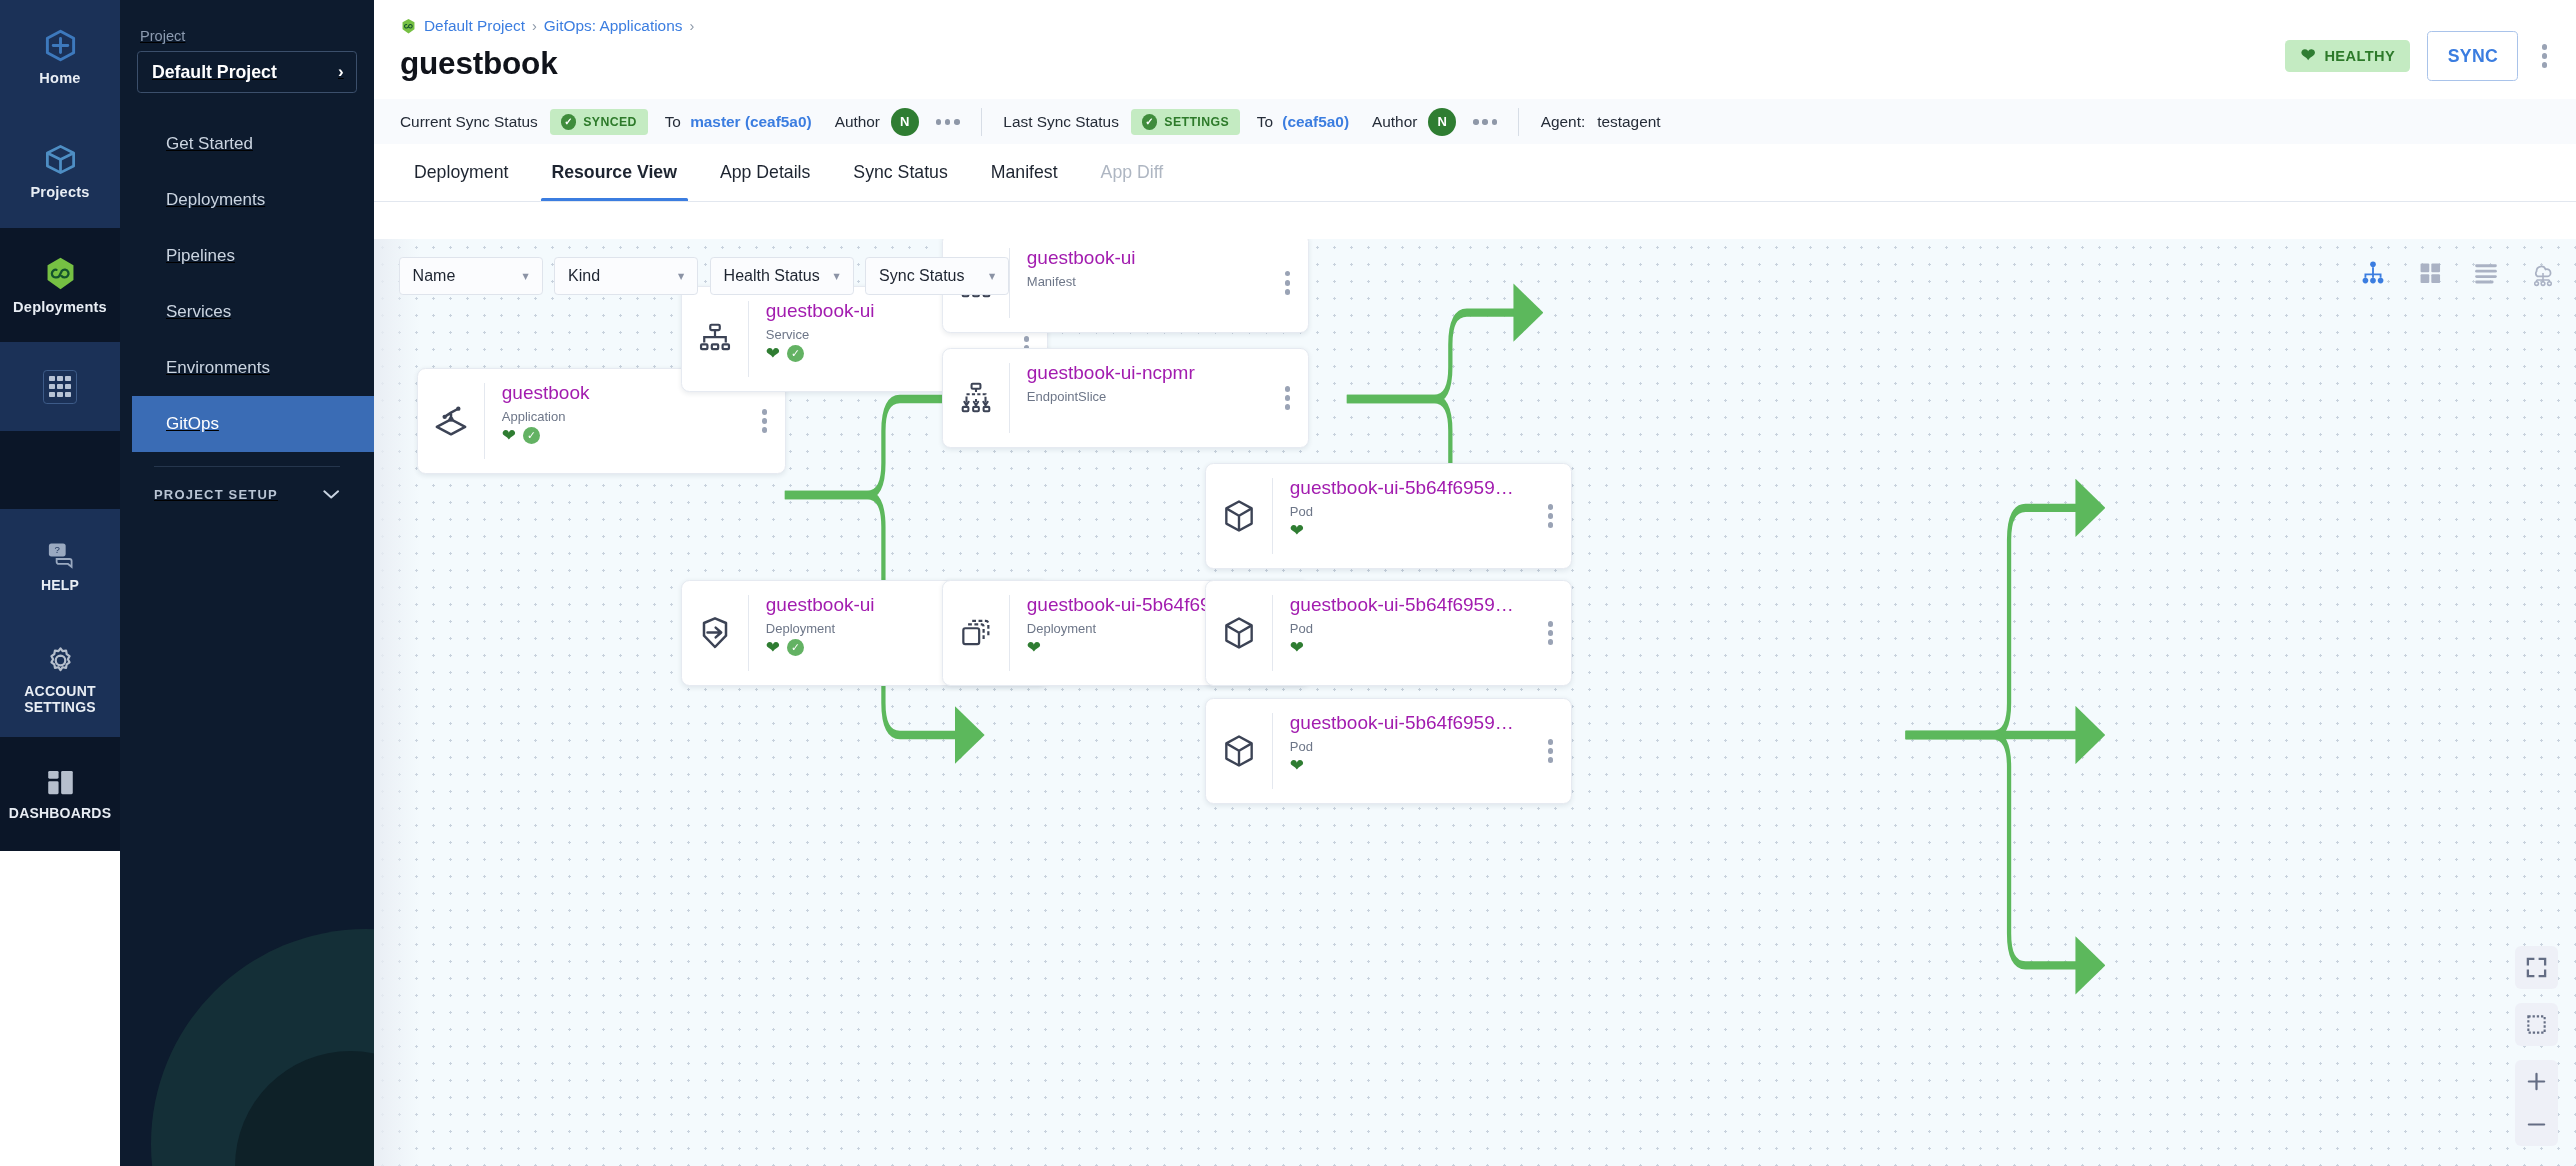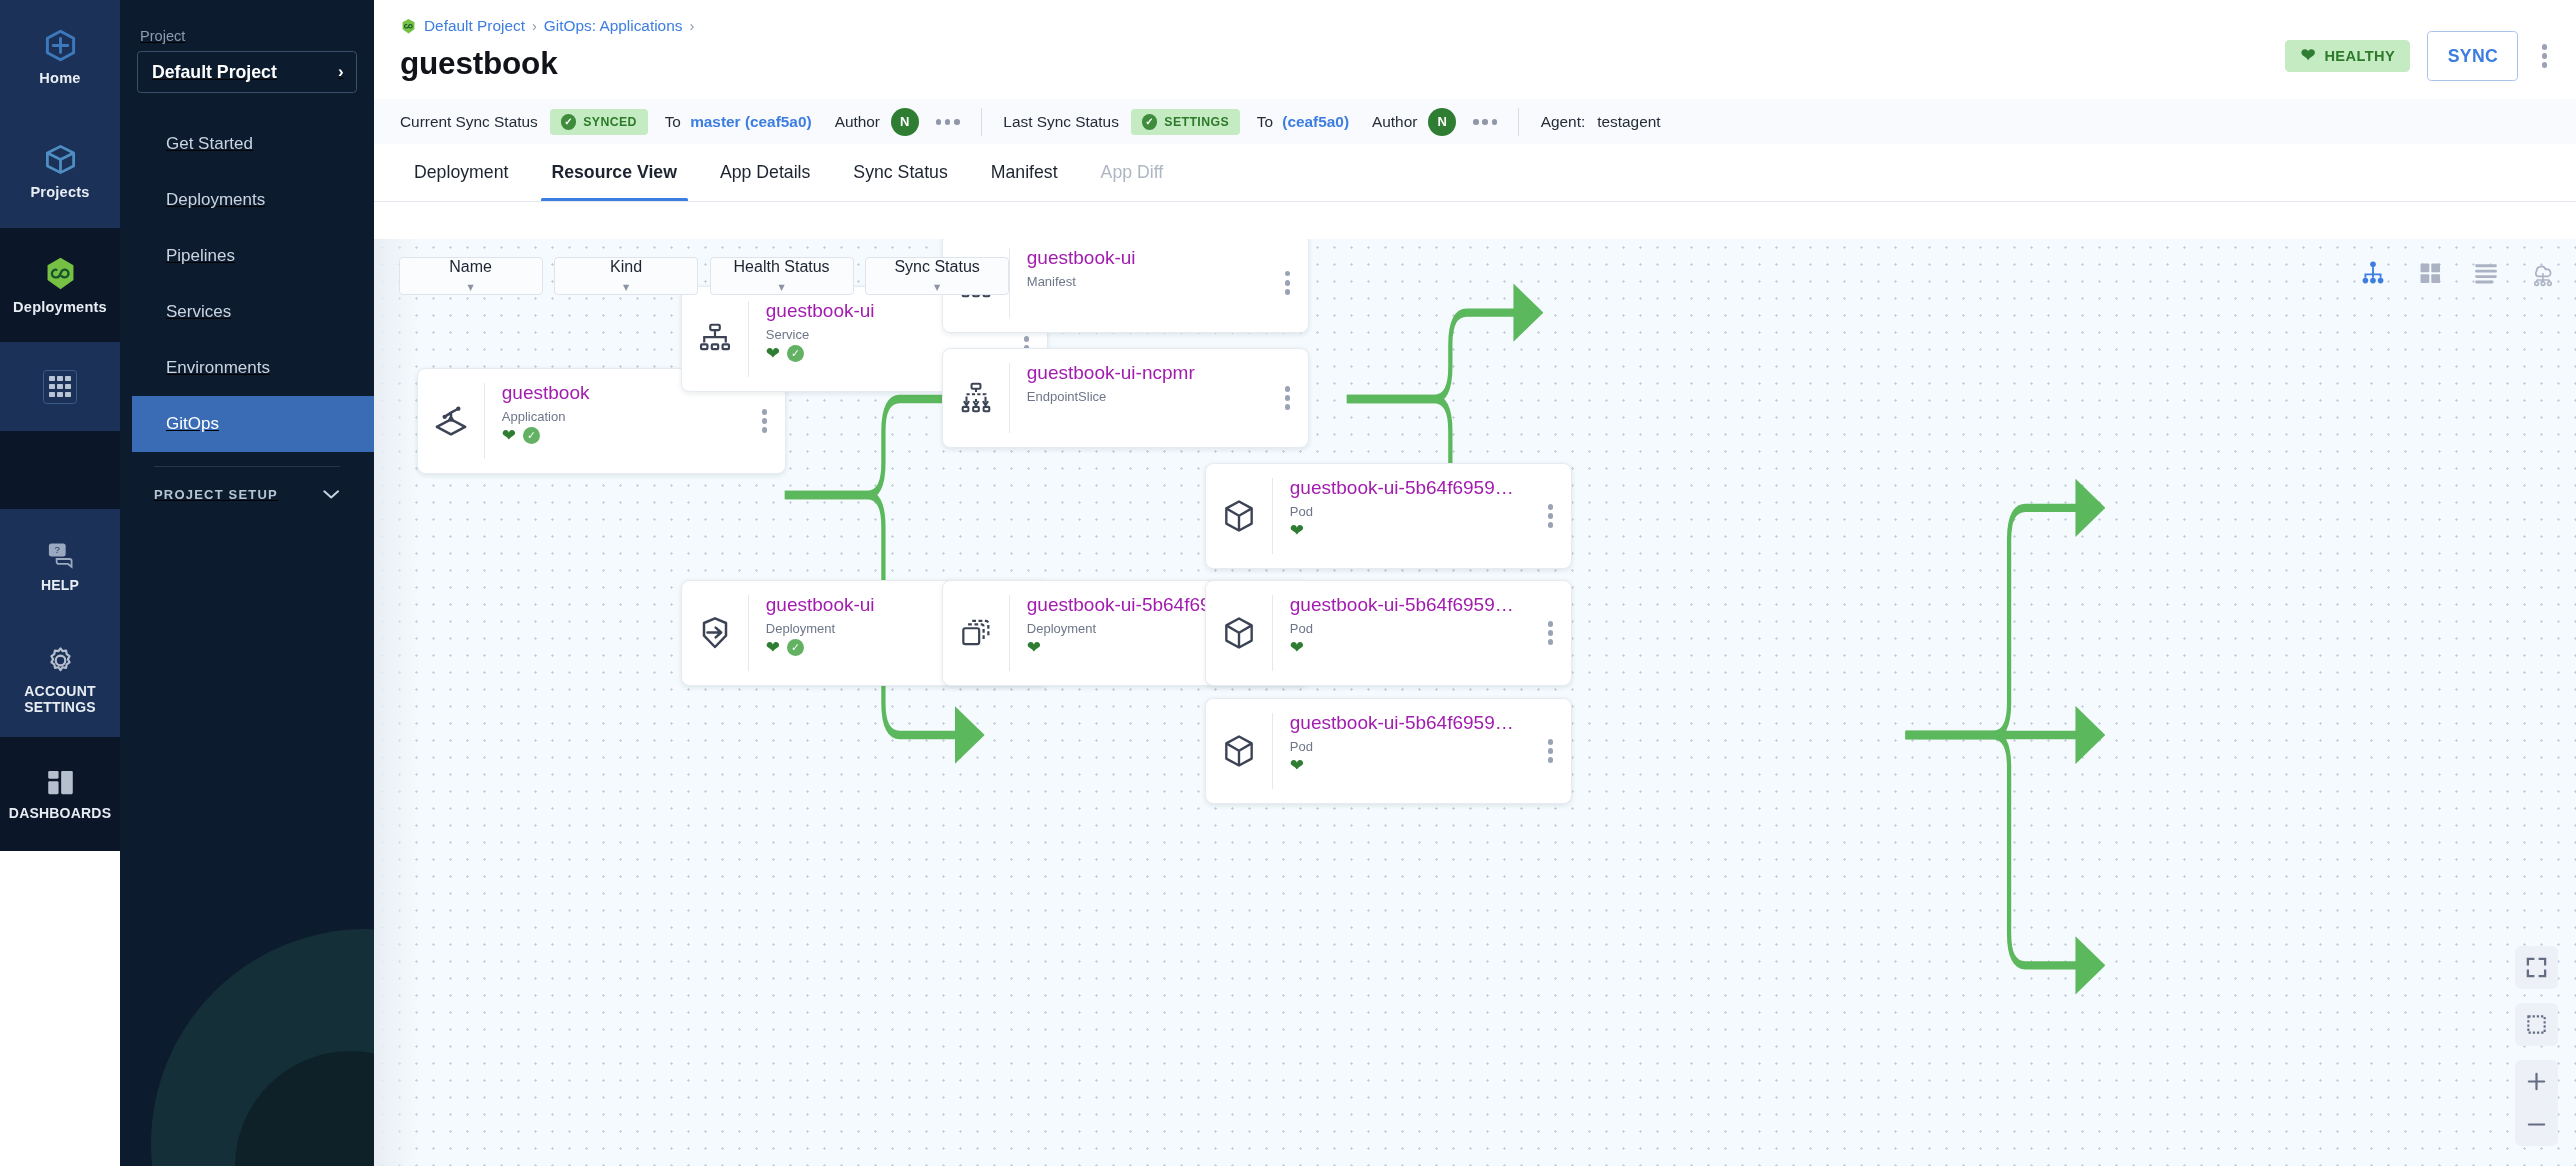--- a/index.html
+++ b/index.html
@@ -158,21 +158,21 @@
     content:""; position:absolute; left:0; top:0; bottom:0; width: 46px;
     background: linear-gradient(to right, #e9eef4, rgba(244,250,253,0));
     z-index: 3; pointer-events:none;
   }
   .filters {
     position: absolute; left: 24.6px; top: 18.4px; display: flex; gap: 11.5px; z-index: 6;
   }
   .filt {
     width: 144px; height: 38px; background: #fbfcfe; border: 0.8px solid #dfe4ec;
     border-radius: 3.8px; display: flex; align-items: center; justify-content: space-between;
-    padding: 0 13px; font-size: 16px; color: #1d2430; flex-direction: column;
+    padding: 0 13px; font-size: 16px; color: #1d2430;
   }
   .filt .cv { color: #8b93a5; font-size: 12.3px; }
 
   .viewtoggles {
     position: absolute; right: 17px; top: 18.4px; display:flex; gap: 24.6px; align-items:center; z-index:6;
   }
   .vt { width: 32px; height: 32px; display:flex; align-items:center; justify-content:center; }
 
   .zoomctl {
     position: absolute; right: 18.4px; bottom: 21.5px; display: flex; flex-direction: column;

